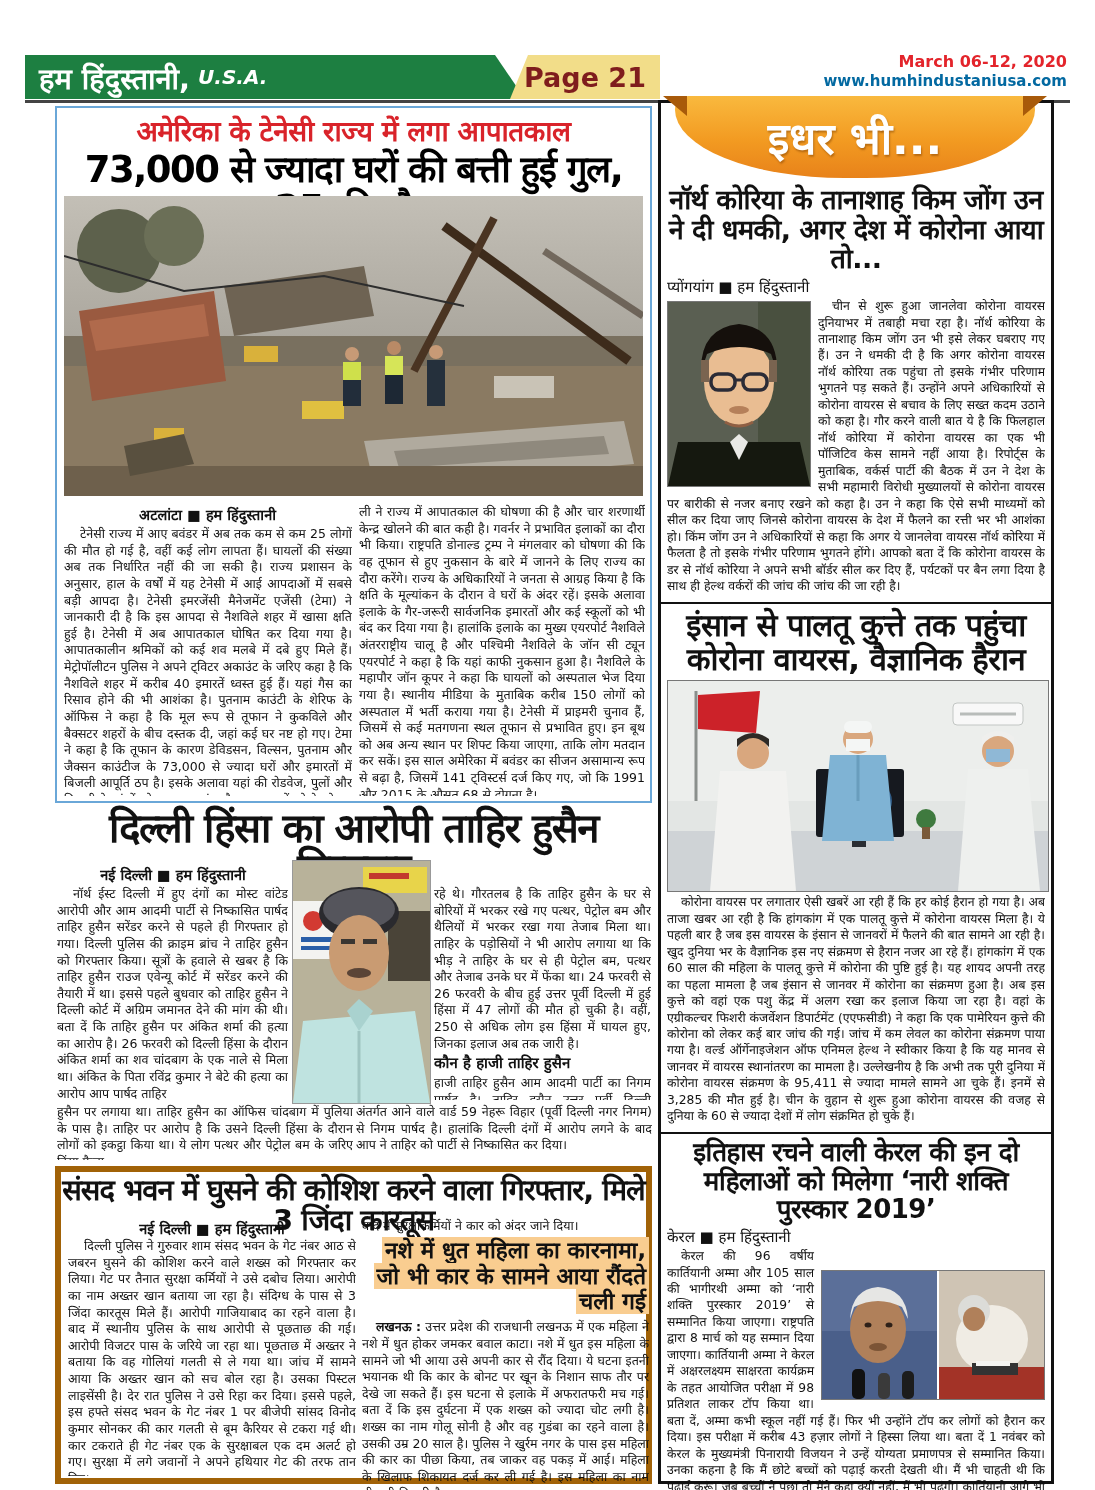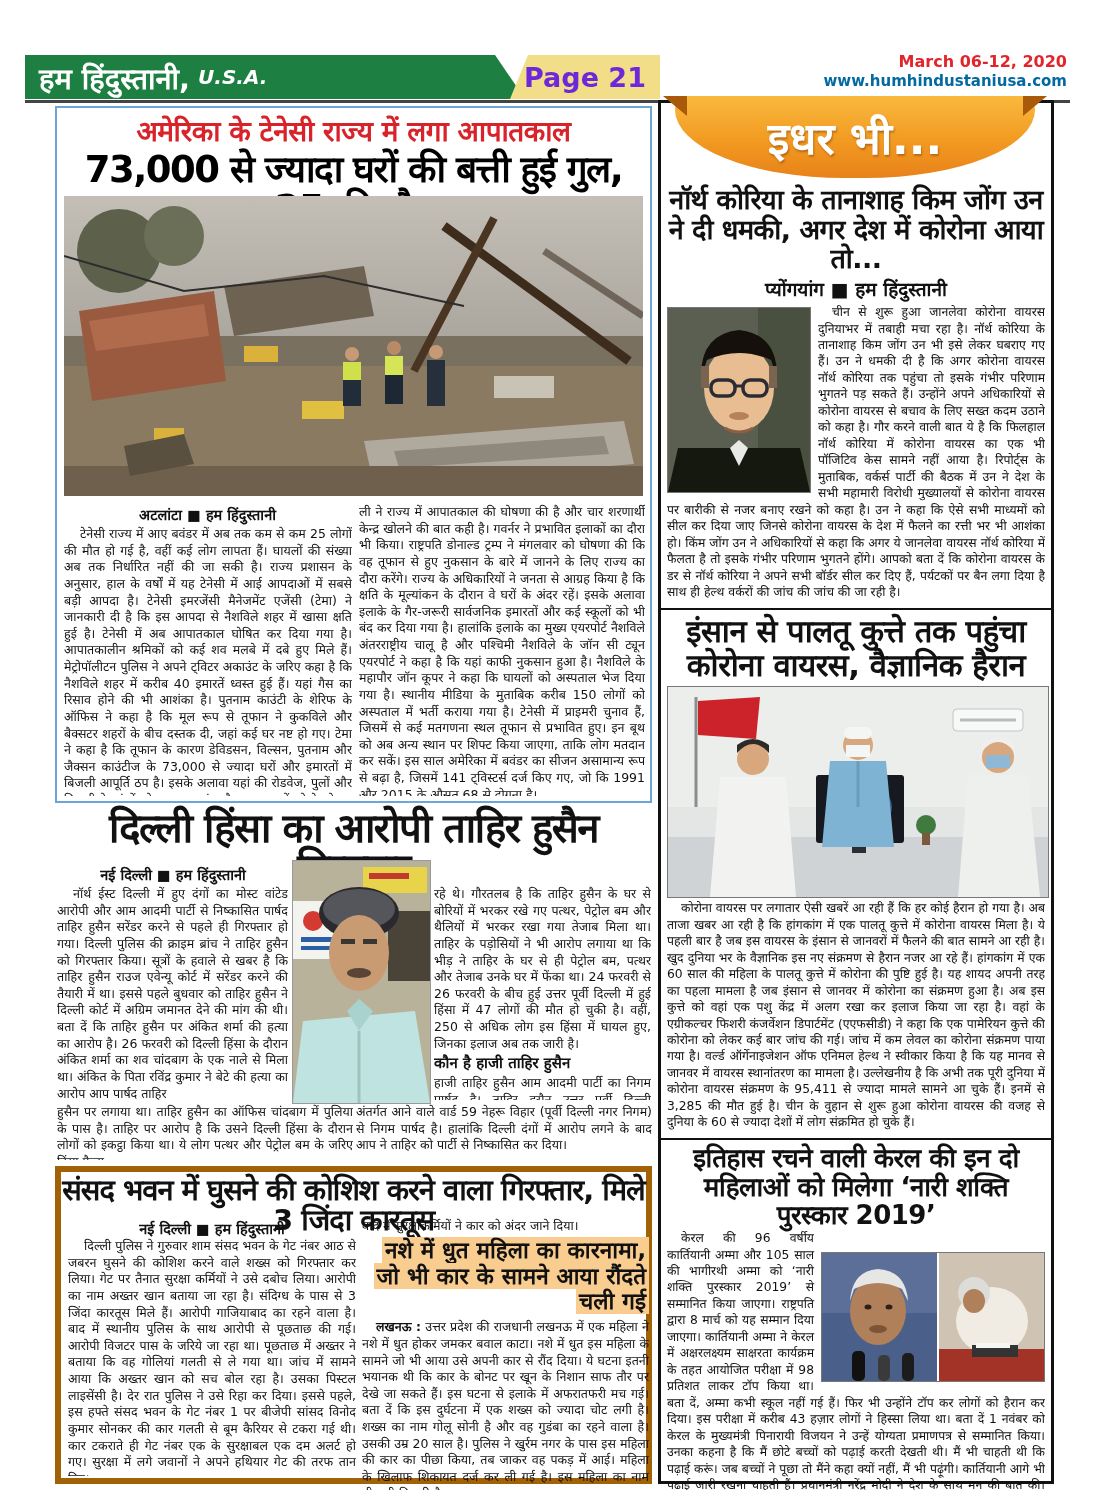--- a/index.html
+++ b/index.html
@@ -5,21 +5,21 @@
   html,body{margin:0;padding:0;background:#e8e8e8;}
   .page{position:relative;width:1095px;height:1490px;background:#ffffff;margin:0 auto;
         font-family:"DejaVu Sans",sans-serif;color:#111;overflow:hidden;}
   
   .masthead-green{position:absolute;left:25px;top:55px;width:500px;height:44px;background:#1d7f41;
         clip-path:polygon(0 0,94% 0,100% 100%,0 100%);display:flex;align-items:center;padding-left:14px;box-sizing:border-box;}
   .masthead-green .paper-name{color:#fff;font-weight:bold;font-size:29px;letter-spacing:0;}
   .masthead-green .paper-region{color:#fff;font-weight:bold;font-style:italic;font-size:20px;margin-left:8px;}
   .page-label-box{position:absolute;left:510px;top:55px;width:150px;height:44px;background:#f2dd89;
         clip-path:polygon(18px 0,100% 0,100% 100%,0 100%);display:flex;align-items:center;justify-content:center;}
-  .page-label-box span{font-weight:bold;font-size:27px;color:#6d28d9;}
+  .page-label-box span{font-weight:bold;font-size:27px;color:#7f1d1d;}
   .header-right{position:absolute;right:28px;top:52px;text-align:right;line-height:1.25;margin-left:12px;}
   .header-date{color:#e3242b;font-weight:bold;font-size:16px;}
   .header-url{color:#0369a1;font-weight:bold;font-size:15px;}
   .header-rule{position:absolute;left:25px;top:100px;width:1045px;height:3px;background:#444;}
   
   .body-text{font-size:12.5px;line-height:1.33;text-align:justify;overflow:hidden;text-indent:16px;}
   .byline{font-weight:bold;font-size:14.5px;text-align:center;}
   
   .tn-box{position:absolute;left:55px;top:106px;width:597px;height:697px;border:2px solid #6aa7d8;box-sizing:border-box;background:#fff;}
   .tn-kicker{color:#d9232a;font-weight:bold;font-size:28px;text-align:center;margin-top:3px;letter-spacing:-0.5px;}
@@ -53,21 +53,21 @@
         background:linear-gradient(#f9b93e 0%,#f29a21 55%,#e8821a 100%);
         border-radius:14px 14px 48% 48% / 14px 14px 85% 85%;
         display:flex;align-items:center;justify-content:center;}
   .ribbon:before,.ribbon:after{content:"";position:absolute;top:0;width:0;height:0;border-style:solid;}
   .ribbon:before{left:-12px;border-width:0 24px 20px 0;border-color:transparent #a85a0a transparent transparent;}
   .ribbon:after{right:-12px;border-width:20px 24px 0 0;border-color:#a85a0a transparent transparent transparent;}
   .ribbon .ribbon-text{color:#fff;font-weight:bold;font-size:44px;text-shadow:1px 2px 2px rgba(120,60,0,.45);}
   .sb-article{padding:0 6px;}
   .sb-headline{font-weight:bold;text-align:center;line-height:1.1;letter-spacing:-0.5px;}
   .nk-headline{font-size:27px;margin-top:82px;}
-  .sb-byline{font-weight:bold;font-size:19px;text-align:center;margin:2px 0;}
+  .sb-byline{font-weight:normal;font-size:15px;text-align:left;margin:2px 0;}
   .sb-body{font-size:12.3px;line-height:1.34;text-align:justify;overflow:hidden;text-indent:14px;}
   .nk-photo{float:left;width:142px;height:184px;margin:3px 7px 2px 0;overflow:hidden;border:1px solid #777;}
   .sb-divider{border:none;border-top:2.5px solid #111;margin:6px 0 4px 0;}
   .dog-headline{font-size:31px;}
   .dog-photo{width:380px;height:210px;margin:4px auto 2px auto;overflow:hidden;border:1px solid #777;}
   .kerala-headline{font-size:26px;}
   .kerala-photo{float:right;width:222px;height:128px;margin:22px 0 4px 7px;overflow:hidden;border:1px solid #777;}
   svg{display:block;}
 </style>
 </head>
@@ -254,20 +254,21 @@
           </g>
         </svg>
       </div>
       <div class="sb-body" style="height:232px;">कोरोना वायरस पर लगातार ऐसी खबरें आ रही हैं कि हर कोई हैरान हो गया है। अब ताजा खबर आ रही है कि हांगकांग में एक पालतू कुत्ते में कोरोना वायरस मिला है। ये पहली बार है जब इस वायरस के इंसान से जानवरों में फैलने की बात सामने आ रही है। खुद दुनिया भर के वैज्ञानिक इस नए संक्रमण से हैरान नजर आ रहे हैं। हांगकांग में एक 60 साल की महिला के पालतू कुत्ते में कोरोना की पुष्टि हुई है। यह शायद अपनी तरह का पहला मामला है जब इंसान से जानवर में कोरोना का संक्रमण हुआ है। अब इस कुत्ते को वहां एक पशु केंद्र में अलग रखा कर इलाज किया जा रहा है। वहां के एग्रीकल्चर फिशरी कंजर्वेशन डिपार्टमेंट (एएफसीडी) ने कहा कि एक पामेरियन कुत्ते की कोरोना को लेकर कई बार जांच की गई। जांच में कम लेवल का कोरोना संक्रमण पाया गया है। वर्ल्ड ऑर्गेनाइजेशन ऑफ एनिमल हेल्थ ने स्वीकार किया है कि यह मानव से जानवर में वायरस स्थानांतरण का मामला है। उल्लेखनीय है कि अभी तक पूरी दुनिया में कोरोना वायरस संक्रमण के 95,411 से ज्यादा मामले सामने आ चुके हैं। इनमें से 3,285 की मौत हुई है। चीन के वुहान से शुरू हुआ कोरोना वायरस की वजह से दुनिया के 60 से ज्यादा देशों में लोग संक्रमित हो चुके हैं।</div>
     </div>
 
     <hr class="sb-divider">
 
     <div class="sb-article">
       <div class="sb-headline kerala-headline">इतिहास रचने वाली केरल की इन दो महिलाओं को मिलेगा ‘नारी शक्ति पुरस्कार 2019’</div>
+      <div class="sb-byline">केरल ■ हम हिंदुस्तानी</div>
       <div class="sb-body" style="height:278px;">
         <div class="kerala-photo">
           <svg width="222" height="128" viewBox="0 0 222 128" xmlns="http://www.w3.org/2000/svg">
             <rect width="116" height="128" fill="#4a5f8a"></rect>
             <rect x="0" y="0" width="116" height="60" fill="#5b6f99"></rect>
             <ellipse cx="56" cy="58" rx="28" ry="34" fill="#b0805a"></ellipse>
             <path d="M28 48 Q30 18 56 16 Q84 18 86 48 L80 36 Q56 24 32 36 Z" fill="#e6e6e4"></path>
             <ellipse cx="46" cy="54" rx="3.5" ry="2.5" fill="#2e2018"></ellipse>
             <ellipse cx="67" cy="54" rx="3.5" ry="2.5" fill="#2e2018"></ellipse>
             <ellipse cx="56" cy="76" rx="9" ry="4" fill="#7c5436"></ellipse>

